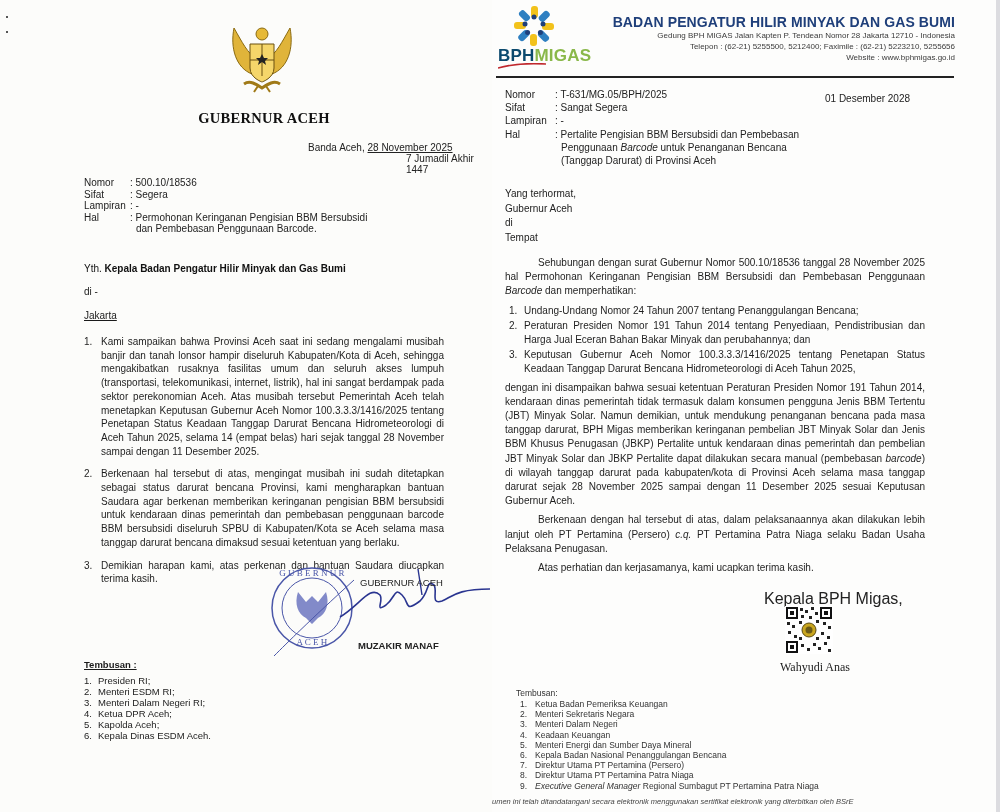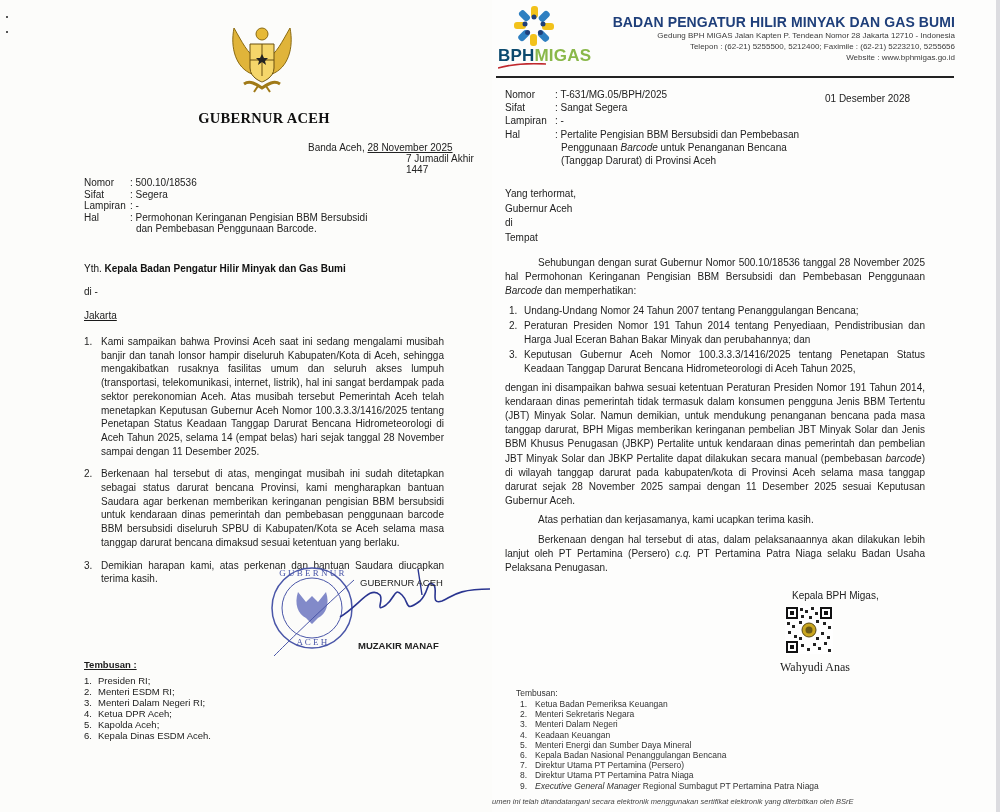--- a/index.html
+++ b/index.html
@@ -69,21 +69,21 @@
   .r-addr { position: absolute; left: 13px; top: 187px; font-size: 10px; line-height: 14.5px; color: #222; }
 
   .r-body { position: absolute; left: 13px; top: 256px; width: 420px; font-size: 10px; line-height: 14.2px; color: #1e1e1e; text-align: justify; }
   .r-body p { margin-bottom: 5px; }
   .indent { text-indent: 33px; }
   .r-list .item { display: flex; margin-bottom: 1px; }
   .r-list .num { width: 19px; flex-shrink: 0; padding-left: 4px; }
   .r-list .txt { text-align: justify; }
   i { font-style: italic; }
 
-  .r-sig-title { position: absolute; left: 300px; top: 590px; font-size: 10px; color: #222; }
+  .r-sig-title { position: absolute; left: 272px; top: 590px; font-size: 16px; color: #222; }
   .qr { position: absolute; left: 293px; top: 606px; width: 48px; height: 48px; }
   .r-sig-name { position: absolute; left: 288px; top: 660px; font-size: 12px; color: #222; font-family: Liberation Serif, serif; }
 
   .r-cc-title { position: absolute; left: 24px; top: 688px; font-size: 8.5px; color: #333; }
   .r-cc { position: absolute; left: 28px; top: 699px; font-size: 8.5px; line-height: 10.2px; color: #333; }
   .r-cc .row { display: flex; }
   .r-cc .n { width: 15px; }
   .r-footnote { position: absolute; left: 0; top: 797px; font-size: 7.5px; font-style: italic; color: #444; white-space: nowrap; }
 </style>
 </head>
@@ -267,22 +267,22 @@
       <div class="item">
           <span class="num">2.</span>
           <span class="txt">Peraturan Presiden Nomor 191 Tahun 2014 tentang Penyediaan, Pendistribusian dan Harga Jual Eceran Bahan Bakar Minyak dan perubahannya; dan</span>
         </div>
       <div class="item">
           <span class="num">3.</span>
           <span class="txt">Keputusan Gubernur Aceh Nomor 100.3.3.3/1416/2025 tentang Penetapan Status Keadaan Tanggap Darurat Bencana Hidrometeorologi di Aceh Tahun 2025,</span>
         </div>
     </div>
     <p style="margin-top:4px"><span>dengan ini disampaikan bahwa sesuai ketentuan Peraturan Presiden Nomor 191 Tahun 2014, kendaraan dinas pemerintah tidak termasuk dalam konsumen pengguna Jenis BBM Tertentu (JBT) Minyak Solar. Namun demikian, untuk mendukung penanganan bencana pada masa tanggap darurat, BPH Migas memberikan keringanan pembelian JBT Minyak Solar dan Jenis BBM Khusus Penugasan (JBKP) Pertalite untuk kendaraan dinas pemerintah dan pembelian JBT Minyak Solar dan JBKP Pertalite dapat dilakukan secara manual (pembebasan </span><i>barcode</i><span>) di wilayah tanggap darurat pada kabupaten/kota di Provinsi Aceh selama masa tanggap darurat sejak 28 November 2025 sampai dengan 11 Desember 2025 sesuai Keputusan Gubernur Aceh.</span></p>
+    <p class="indent"><span>Berkenaan dengan hal tersebut di atas, dalam pelaksanaannya akan dilakukan lebih lanjut oleh PT Pertamina (Persero) </span><i>c.q.</i><span> PT Pertamina Patra Niaga selaku Badan Usaha Pelaksana Penugasan.</span></p>
     <p class="indent">Atas perhatian dan kerjasamanya, kami ucapkan terima kasih.</p>
-    <p class="indent"><span>Berkenaan dengan hal tersebut di atas, dalam pelaksanaannya akan dilakukan lebih lanjut oleh PT Pertamina (Persero) </span><i>c.q.</i><span> PT Pertamina Patra Niaga selaku Badan Usaha Pelaksana Penugasan.</span></p>
   </div>
 
   <div class="r-sig-title">Kepala BPH Migas,</div>
   <svg class="qr" viewBox="0 0 48 48">
     <rect width="48" height="48" fill="#fff"></rect>
     <rect x="1" y="1" width="12" height="12" fill="#111"></rect>
       <rect x="3" y="3" width="8" height="8" fill="#fff"></rect>
       <rect x="5" y="5" width="4" height="4" fill="#111"></rect>
     <rect x="35" y="1" width="12" height="12" fill="#111"></rect>
       <rect x="37" y="3" width="8" height="8" fill="#fff"></rect>

